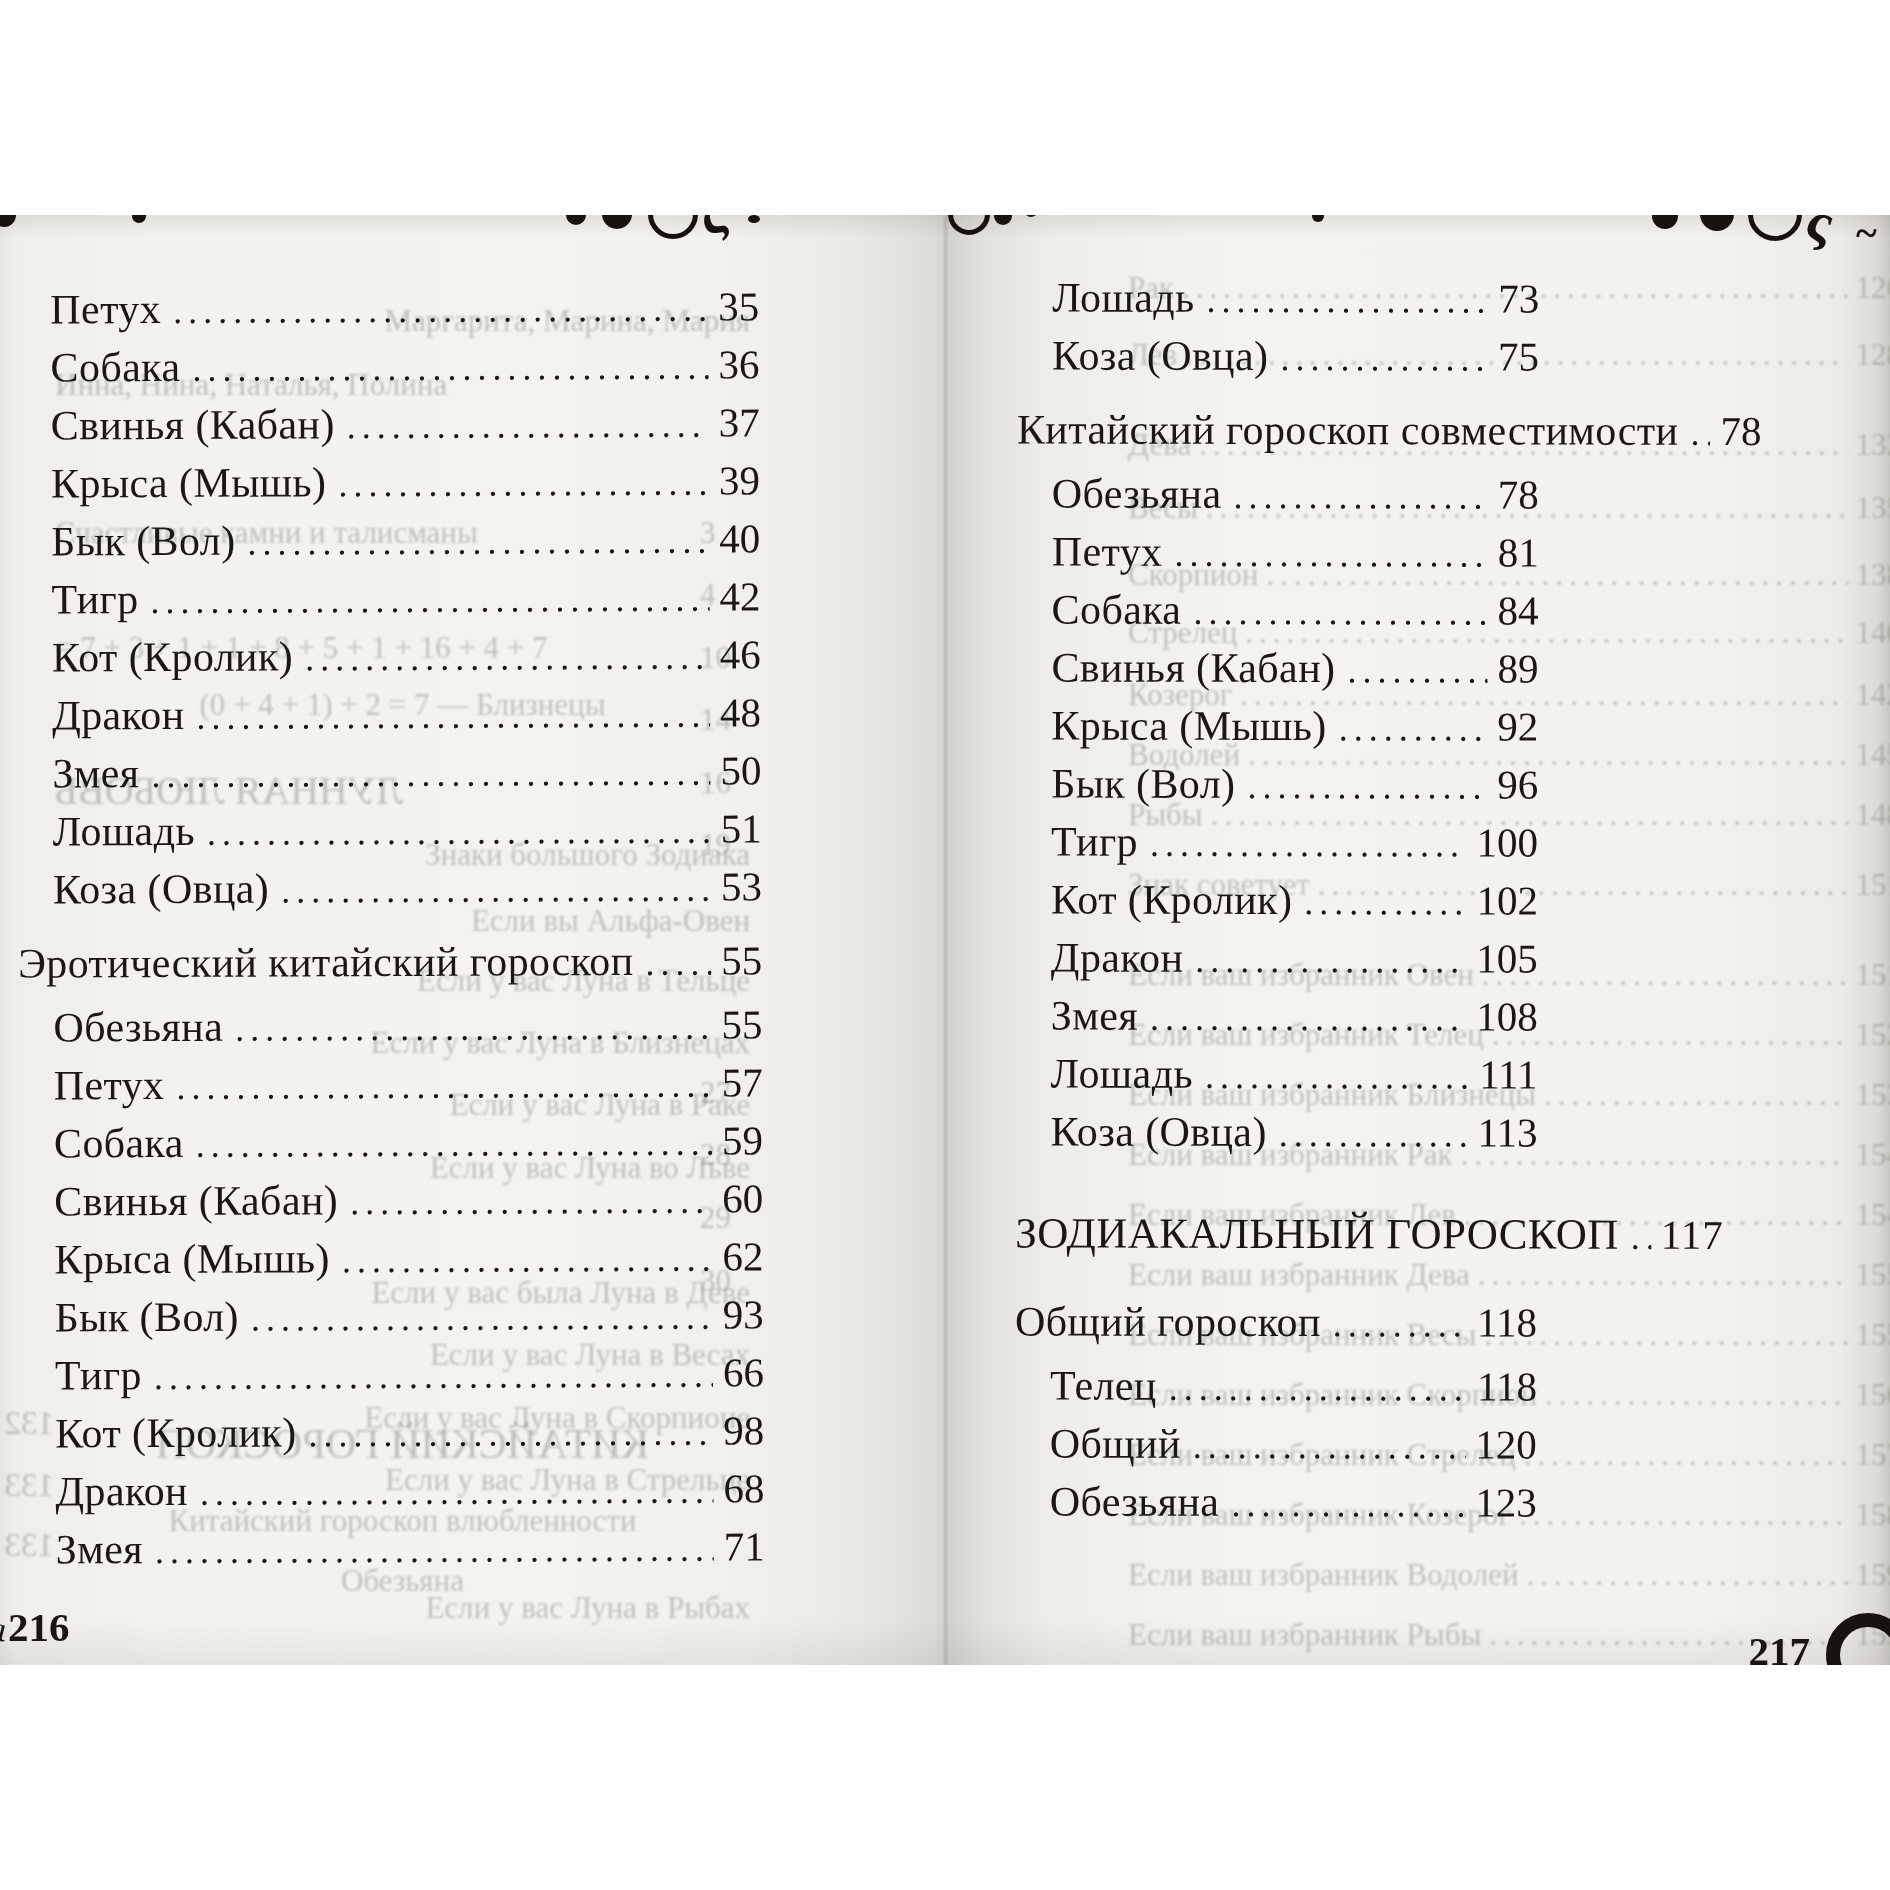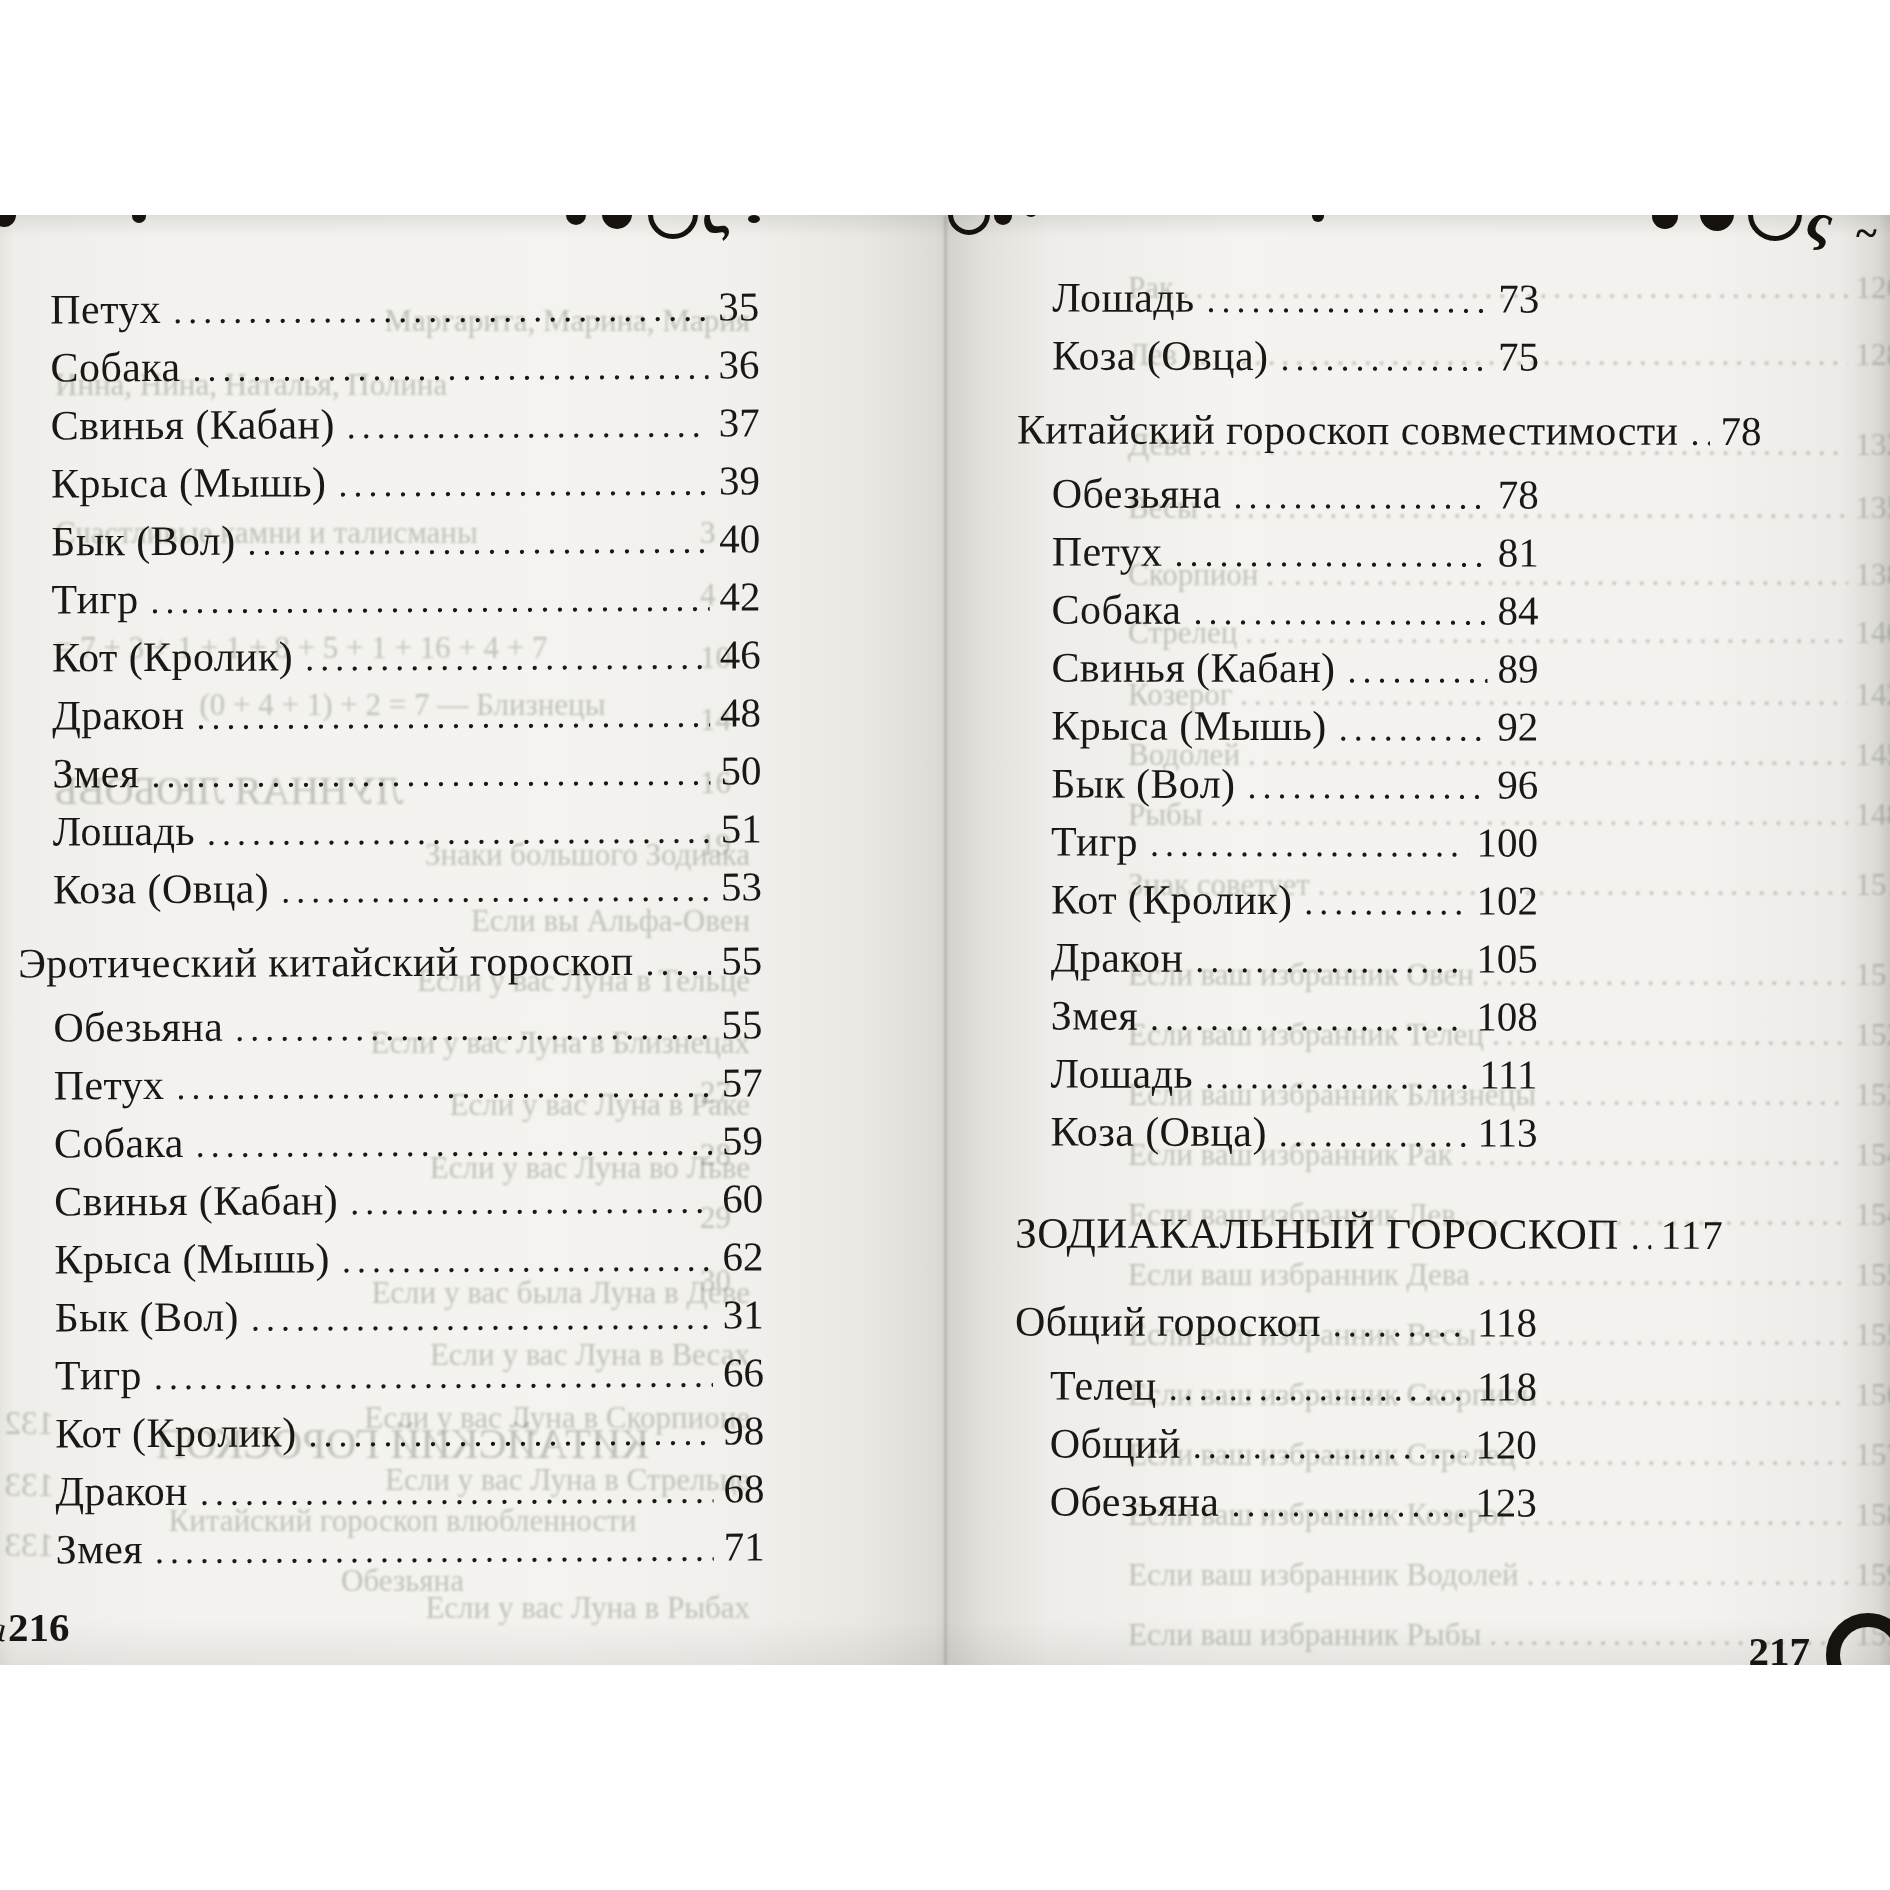--- a/index.html
+++ b/index.html
@@ -387,21 +387,21 @@
           <span class="pg">60</span>
         </div>
         <div class="toc-row row-entry">
           <span class="label">Крыса (Мышь)</span>
           <span class="dots"></span>
           <span class="pg">62</span>
         </div>
         <div class="toc-row row-entry">
           <span class="label">Бык (Вол)</span>
           <span class="dots"></span>
-          <span class="pg">31</span>
+          <span class="pg">93</span>
         </div>
         <div class="toc-row row-entry">
           <span class="label">Тигр</span>
           <span class="dots"></span>
           <span class="pg">66</span>
         </div>
         <div class="toc-row row-entry">
           <span class="label">Кот (Кролик)</span>
           <span class="dots"></span>
           <span class="pg">98</span>

